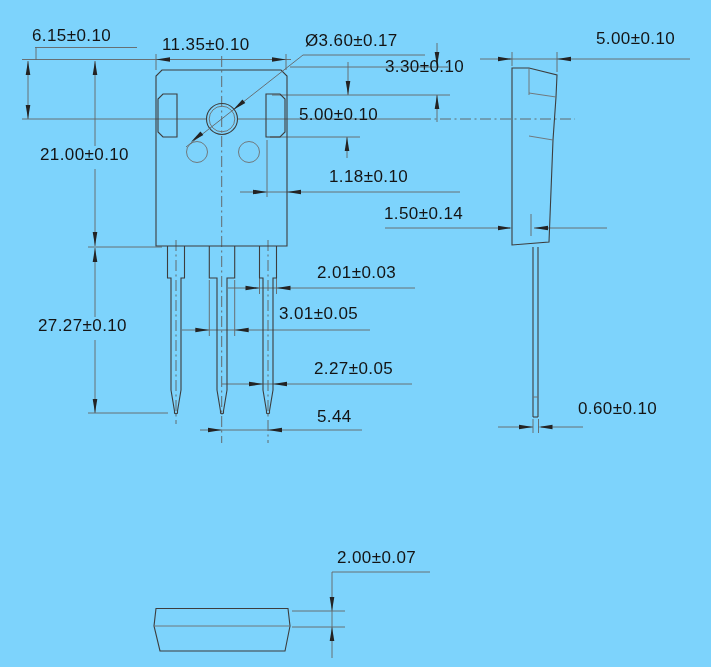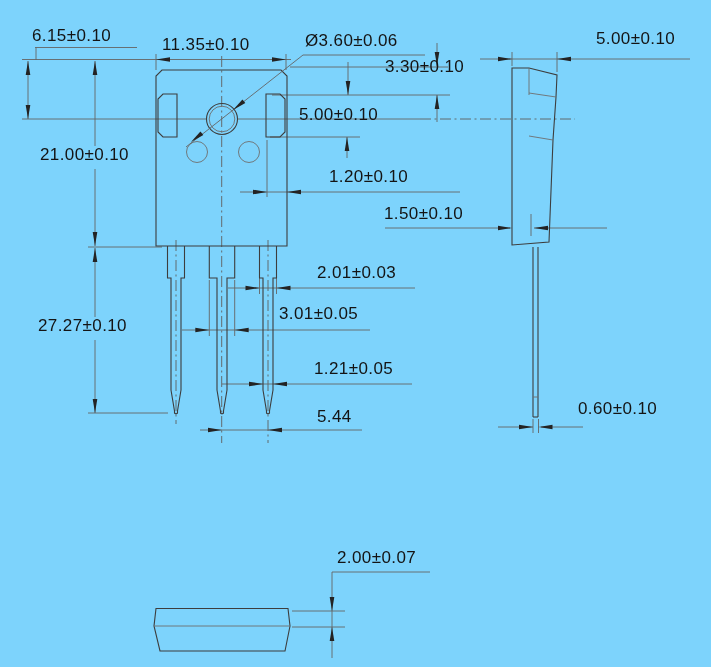--- a/index.html
+++ b/index.html
@@ -152,27 +152,27 @@
         <polygon points="534,228 548,225.7 548,230.3" class="ah"></polygon>
         <polygon points="533,427 519,429.3 519,424.7" class="ah"></polygon>
         <polygon points="538.5,427 552.5,424.7 552.5,429.3" class="ah"></polygon>
         <polygon points="332,611 329.7,597 334.3,597" class="ah"></polygon>
         <polygon points="332,627 334.3,641 329.7,641" class="ah"></polygon>
       </g>
   </svg>
 
   <div class="dim-label" style="left:32px;top:27px">6.15±0.10</div>
   <div class="dim-label" style="left:162px;top:36px">11.35±0.10</div>
-  <div class="dim-label" style="left:305px;top:32px">Ø3.60±0.06</div>
+  <div class="dim-label" style="left:305px;top:32px">Ø3.60±0.17</div>
   <div class="dim-label" style="left:596px;top:30px">5.00±0.10</div>
   <div class="dim-label" style="left:385px;top:58px">3.30±0.10</div>
   <div class="dim-label" style="left:299px;top:106px">5.00±0.10</div>
-  <div class="dim-label" style="left:329px;top:168px">1.20±0.10</div>
-  <div class="dim-label" style="left:384px;top:205px">1.50±0.10</div>
+  <div class="dim-label" style="left:329px;top:168px">1.18±0.10</div>
+  <div class="dim-label" style="left:384px;top:205px">1.50±0.14</div>
   <div class="dim-label" style="left:40px;top:146px">21.00±0.10</div>
   <div class="dim-label" style="left:38px;top:317px">27.27±0.10</div>
   <div class="dim-label" style="left:317px;top:264px">2.01±0.03</div>
   <div class="dim-label" style="left:279px;top:305px">3.01±0.05</div>
-  <div class="dim-label" style="left:314px;top:360px">1.21±0.05</div>
+  <div class="dim-label" style="left:314px;top:360px">2.27±0.05</div>
   <div class="dim-label" style="left:317px;top:408px">5.44</div>
   <div class="dim-label" style="left:578px;top:400px">0.60±0.10</div>
   <div class="dim-label" style="left:337px;top:549px">2.00±0.07</div>
 </div>
 
 </body></html>

